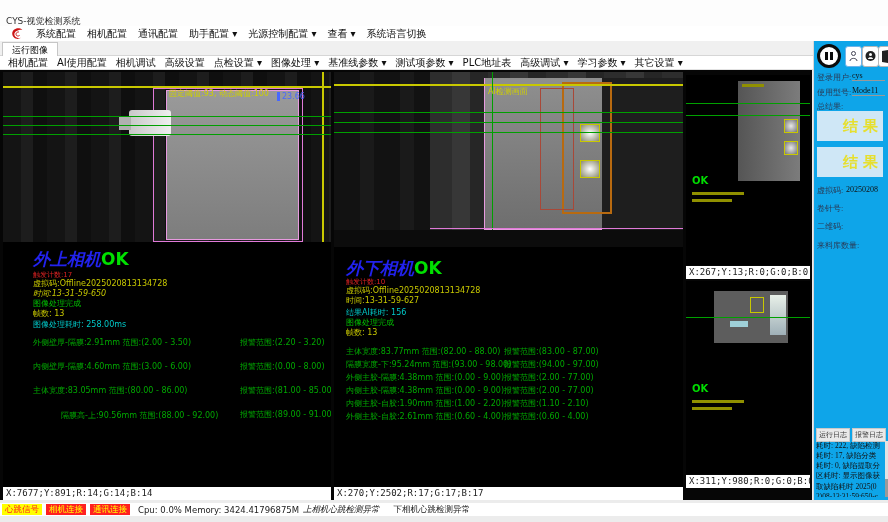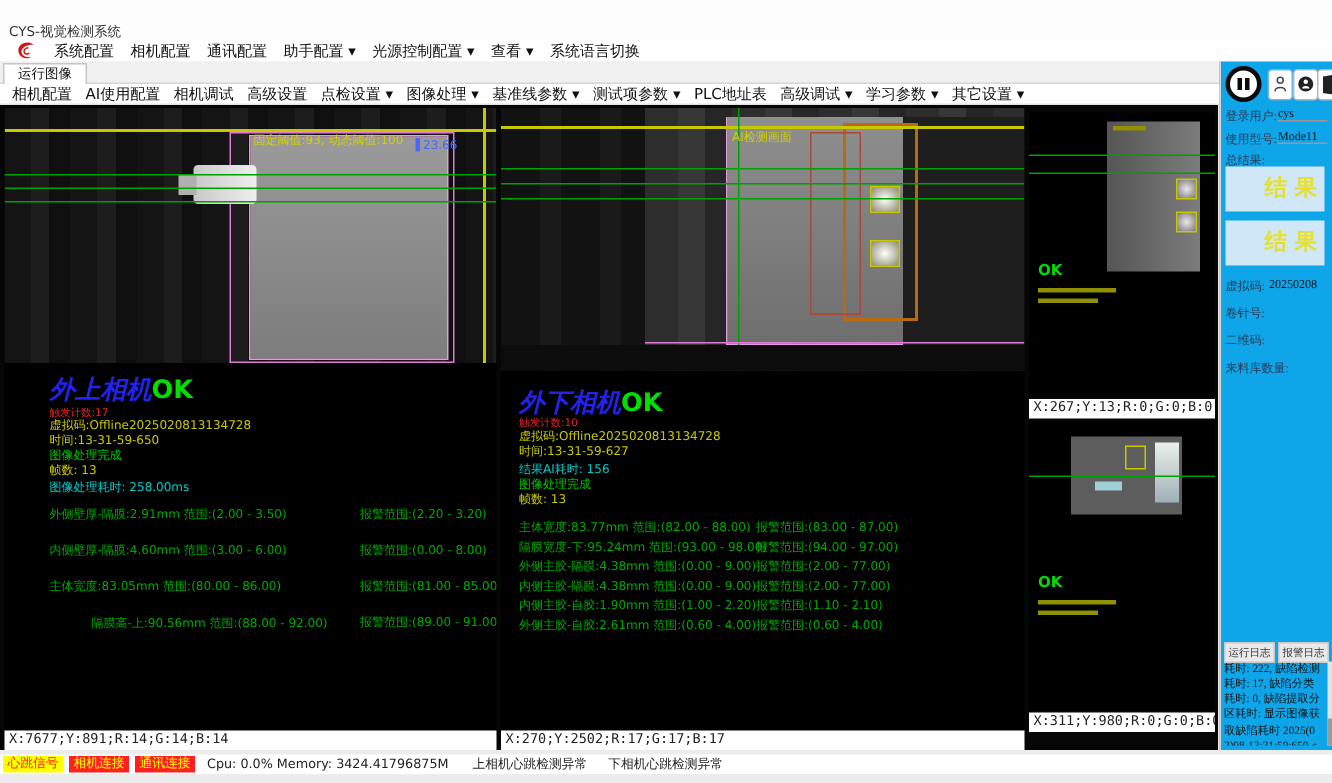--- a/index.html
+++ b/index.html
@@ -116,21 +116,21 @@
       <div class="abs gline" style="left:0;top:53px;width:328px;"></div>
       <div class="abs gline" style="left:0;top:62px;width:328px;"></div>
       <div class="abs scene-label" style="left:166px;top:16px;">固定阈值:93, 动态阈值:100</div>
       <div class="abs" style="left:274px;top:20px;font-size:8px;color:#4868ff;border-left:3px solid #4868ff;padding-left:2px;">23.66</div>
     </div>
     <div class="abs cam-title" style="left:30px;top:176px;">
       <span>外上相机</span><span class="cam-ok">OK</span>
     </div>
     <div class="abs txt-red" style="left:30px;top:198px;">触发计数:17</div>
     <div class="abs txt-yellow" style="left:30px;top:206px;">虚拟码:Offline2025020813134728</div>
-    <div class="abs txt-yellow" style="left:30px;top:216px;">时间:13-31-59-650</div>
+    <div class="abs txt-yellow" style="left:30px;top:216px;font-style:italic;">时间:13-31-59-650</div>
     <div class="abs txt-green" style="left:30px;top:226px;">图像处理完成</div>
     <div class="abs txt-yellow" style="left:30px;top:236px;">帧数: 13</div>
     <div class="abs txt-cyan" style="left:30px;top:247px;">图像处理耗时: 258.00ms</div>
     <div class="abs mrow" style="left:30px;top:265px;">外侧壁厚-隔膜:2.91mm 范围:(2.00 - 3.50)</div>
     <div class="abs mrow" style="left:237px;top:265px;">报警范围:(2.20 - 3.20)</div>
     <div class="abs mrow" style="left:30px;top:289px;">内侧壁厚-隔膜:4.60mm 范围:(3.00 - 6.00)</div>
     <div class="abs mrow" style="left:237px;top:289px;">报警范围:(0.00 - 8.00)</div>
     <div class="abs mrow" style="left:30px;top:313px;">主体宽度:83.05mm 范围:(80.00 - 86.00)</div>
     <div class="abs mrow" style="left:237px;top:313px;">报警范围:(81.00 - 85.00)</div>
     <div class="abs mrow" style="left:30px;top:338px;padding-left:28px;">隔膜高-上:90.56mm 范围:(88.00 - 92.00)</div>
@@ -252,17 +252,17 @@
     <div class="abs scrolltrack" style="right:2px;top:400px;height:56px;">
       <div class="abs scrollthumb" style="bottom:0;height:18px;"></div>
     </div>
   </div>
 
   <div class="abs bottombar">
     <span class="badge badge-heart">心跳信号</span>
     <span class="badge badge-red">相机连接</span>
     <span class="badge badge-red">通讯连接</span>
     <span class="bb-text" style="margin-left:4px;">Cpu: 0.0% Memory: 3424.41796875M</span>
-    <span class="bb-text" style="margin-left:12px;">上相机心跳检测异常</span>
+    <span class="bb-text" style="font-style:italic;">上相机心跳检测异常</span>
     <span class="bb-text" style="margin-left:10px;">下相机心跳检测异常</span>
   </div>
 
 </div>
 
 </body></html>

